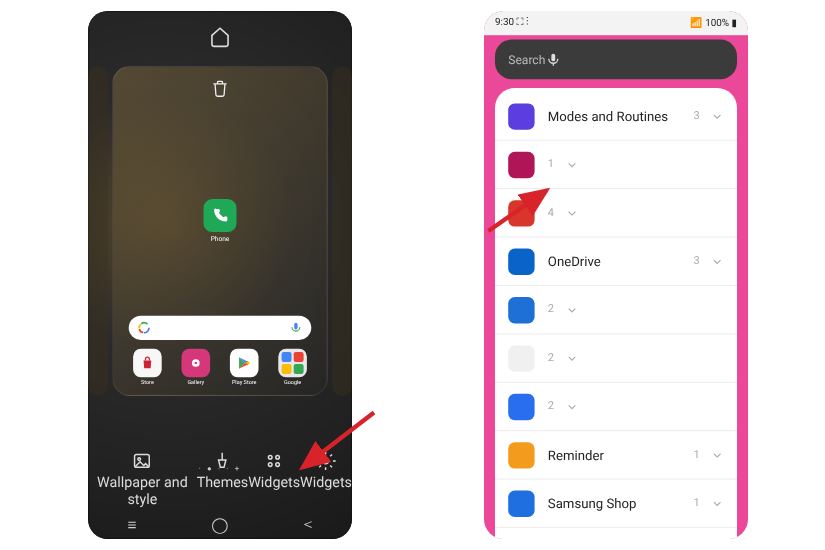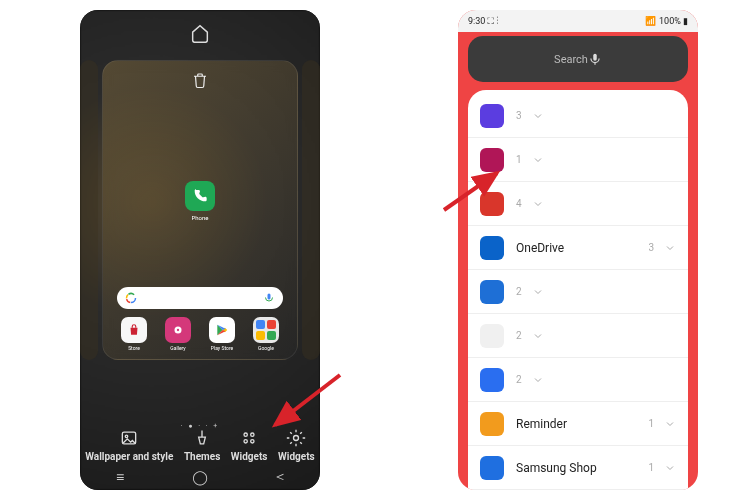--- a/index.html
+++ b/index.html
@@ -13,21 +13,21 @@
   }
   .phone {
     position: absolute;
     width: 240px;
     height: 480px;
     border-radius: 18px;
     overflow: hidden;
     background: #000;
   }
   .phone-left { left: 80px; top: 10px; }
-  .phone-right { left: 458px; top: 10px; background:#ef4444; }
+  .phone-right { left: 440px; top: 10px; background:#ec4899; }
 
   
   .blur-bg {
     position:absolute; inset:0;
     background: radial-gradient(circle at 30% 40%, #5a4a2e 0%, #2b2b2b 35%, #1a1a1a 100%);
     filter: blur(1px);
   }
   .home-outline {
     position:absolute; top:12px; left:50%; transform:translateX(-50%);
     width:22px; height:22px;
@@ -67,43 +67,43 @@
   .pagedots {
     position:absolute; bottom:60px; left:50%; transform:translateX(-50%);
     color:#ccc; font-size:7px; letter-spacing:2px;
   }
   .toolbar {
     position:absolute; bottom:28px; left:0; right:0;
     display:flex; justify-content:space-around;
   }
   .tb-item { text-align:center; color:#ddd; }
   .tb-item svg { width:20px; height:20px; display:block; margin:0 auto 3px; }
-  .tb-item .tl { font-size:10px;font-weight:bold; }
+  .tb-item .tl { font-size:13px; }
   .navbar {
     position:absolute; bottom:4px; left:0; right:0;
     display:flex; justify-content:space-around; align-items:center;
     color:#ccc;
   }
   .navbar .nb { width:40px; text-align:center; font-size:14px; }
   .preview-side {
     position:absolute; top:50px; width:18px; height:300px;
     background: rgba(60,50,30,.4); border-radius:10px;
   }
   .ps-left { left:0; }
   .ps-right { right:0; }
 
   
   .statusbar {
     height:22px; display:flex; justify-content:space-between; align-items:center;
     padding:0 10px; font-size:9px; color:#222; background:#f3f3f3;
   }
   .searchbar {
-    margin:4px 10px 8px; height:46px; background:#3b3b3b; border-radius:15px;
+    margin:4px 10px 8px; height:36px; background:#3b3b3b; border-radius:15px;
     display:flex; align-items:center; padding:0 12px; color:#bbb; font-size:11px;
-    justify-content:center;
+    justify-content:flex-start;
   }
   .listcard {
     margin:0 10px; background:#fff; border-radius:18px; padding:4px 0;
   }
   .row {
     display:flex; align-items:center; height:44px; padding:0 12px;
     border-bottom:1px solid #eee;
   }
   .row:last-child { border-bottom:none; }
   .app-ic { width:24px; height:24px; border-radius:6px; margin-right:12px; flex-shrink:0; }
@@ -243,20 +243,21 @@
   <div class="searchbar">
     <span>Search</span>
     <svg width="14" height="14" viewBox="0 0 24 24" fill="#ddd">
         <rect x="9" y="3" width="6" height="12" rx="3"></rect>
         <path d="M5 11a7 7 0 0 0 14 0M12 18v4" stroke="#ddd" stroke-width="2" fill="none"></path>
       </svg>
   </div>
   <div class="listcard" id="applist">
       <div class="row">
         <div class="app-ic" style="background:#5b3de0"></div>
+        <div class="app-name">Modes and Routines</div>
         <div class="app-ct">3</div>
         <svg class="chev" width="12" height="12" viewBox="0 0 24 24" fill="none" stroke="#aaa" stroke-width="2">
           <path d="M6 9l6 6 6-6"></path>
         </svg>
       </div>
       <div class="row">
         <div class="app-ic" style="background:#b01657"></div>
         <div class="app-ct">1</div>
         <svg class="chev" width="12" height="12" viewBox="0 0 24 24" fill="none" stroke="#aaa" stroke-width="2">
           <path d="M6 9l6 6 6-6"></path>

